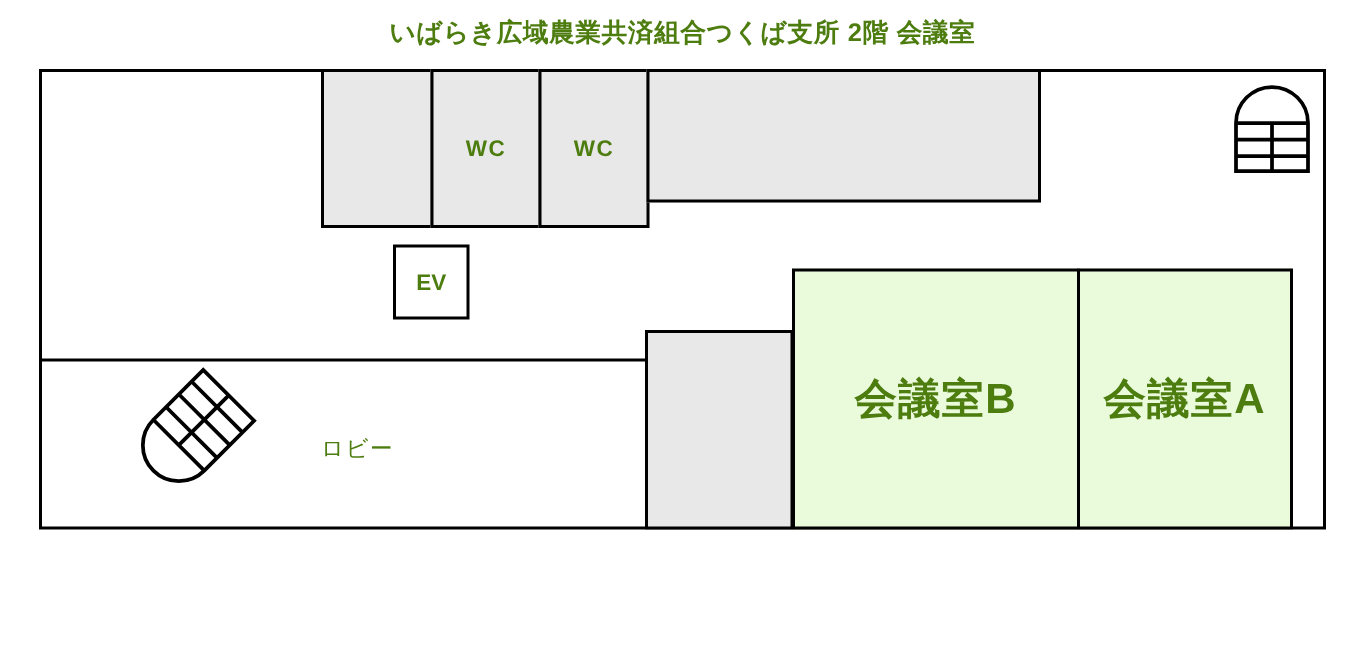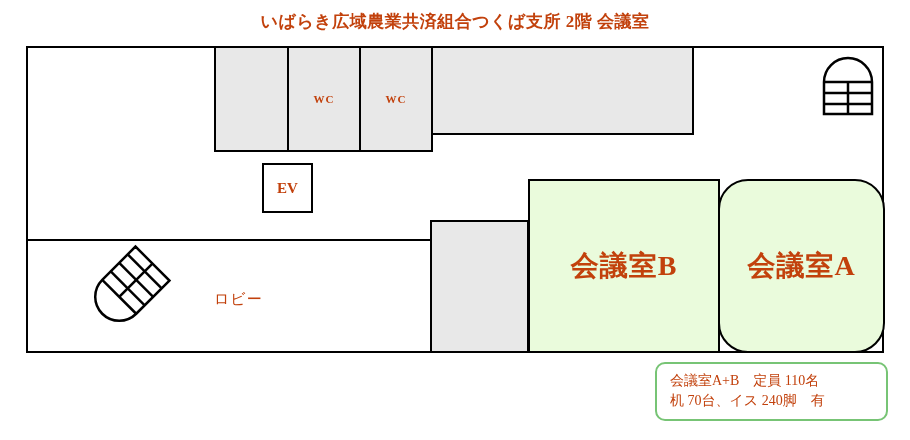--- a/index.html
+++ b/index.html
@@ -4,40 +4,40 @@
 <style>
   :root{
     --line:#000000;
     --gray:#e8e8e8;
     --green:#eafbdc;
     --note-border:#77c475;
   }
   html,body{margin:0;padding:0;background:#ffffff;}
   .stage{
     position:relative;width:910px;height:440px;background:#fff;overflow:hidden;
-    font-family:Liberation Serif, serif;color:#c2410c;
+    font-family:Liberation Sans, sans-serif;color:#4d7c0f;
   }
   .title{
     position:absolute;left:0;top:10px;width:910px;text-align:center;
     font-size:17px;font-weight:bold;letter-spacing:0.5px;
   }
   .box{position:absolute;box-sizing:border-box;border:2px solid var(--line);}
   .outer{left:26px;top:46px;width:858px;height:307px;background:#fff;}
   .gray{background:var(--gray);}
   .green{background:var(--green);display:flex;align-items:center;justify-content:center;}
   .g1{left:214px;top:46px;width:75px;height:106px;}
   .g2{left:287px;top:46px;width:74px;height:106px;display:flex;align-items:center;justify-content:center;}
   .g3{left:359px;top:46px;width:74px;height:106px;display:flex;align-items:center;justify-content:center;}
   .g4{left:431px;top:46px;width:263px;height:89px;}
-  .wc{font-size:11px;font-weight:bold;letter-spacing:1px;}
+  .wc{font-size:15px;font-weight:bold;letter-spacing:1px;}
   .ev{left:262px;top:163px;width:51px;height:50px;background:#fff;display:flex;align-items:center;justify-content:center;font-size:15px;font-weight:bold;}
   .lobby-line{position:absolute;left:28px;top:239px;width:403px;height:2px;background:var(--line);}
   .corridor{left:430px;top:220px;width:99px;height:133px;}
   .roomB{left:528px;top:179px;width:192px;height:174px;}
-  .roomA{left:718px;top:179px;width:167px;height:174px;border-radius:30px;}
+  .roomA{left:718px;top:179px;width:144px;height:174px;}
   .room-label{font-size:28px;font-weight:bold;letter-spacing:1px;}
   .stairs-tr{position:absolute;left:820px;top:54px;width:56px;height:62px;}
   .stairs-lobby-wrap{position:absolute;left:80px;top:241px;width:95px;height:95px;}
   .stairs-lobby-wrap svg{position:absolute;left:18px;top:10px;transform:rotate(-135deg);transform-origin:50% 50%;}
   .lobby-label{position:absolute;left:190px;top:290px;width:90px;font-size:15px;letter-spacing:1px;margin-left:24px;}
   .note{
     position:absolute;left:655px;top:362px;width:233px;height:59px;box-sizing:border-box;
     border:2.5px solid var(--note-border);border-radius:10px;background:#fff;
     padding:7px 0 0 13px;font-size:14px;line-height:20px;
   }
@@ -95,18 +95,14 @@
       <line x1="5" y1="27" x2="53" y2="27" stroke="#000" stroke-width="2.5"></line>
       <line x1="5" y1="39" x2="53" y2="39" stroke="#000" stroke-width="2.5"></line>
       <line x1="5" y1="51" x2="53" y2="51" stroke="#000" stroke-width="2.5"></line>
       <line x1="5" y1="63" x2="53" y2="63" stroke="#000" stroke-width="2.5"></line>
       <line x1="29" y1="27" x2="29" y2="74" stroke="#000" stroke-width="2.5"></line>
     </svg>
   </div>
 
   <div class="lobby-label">ロビー</div>
 
-  <div class="note">
-    <div>会議室A+B　定員 110名</div>
-    <div>机 70台、イス 240脚　有</div>
-  </div>
 
 </div>
 
 </body></html>

